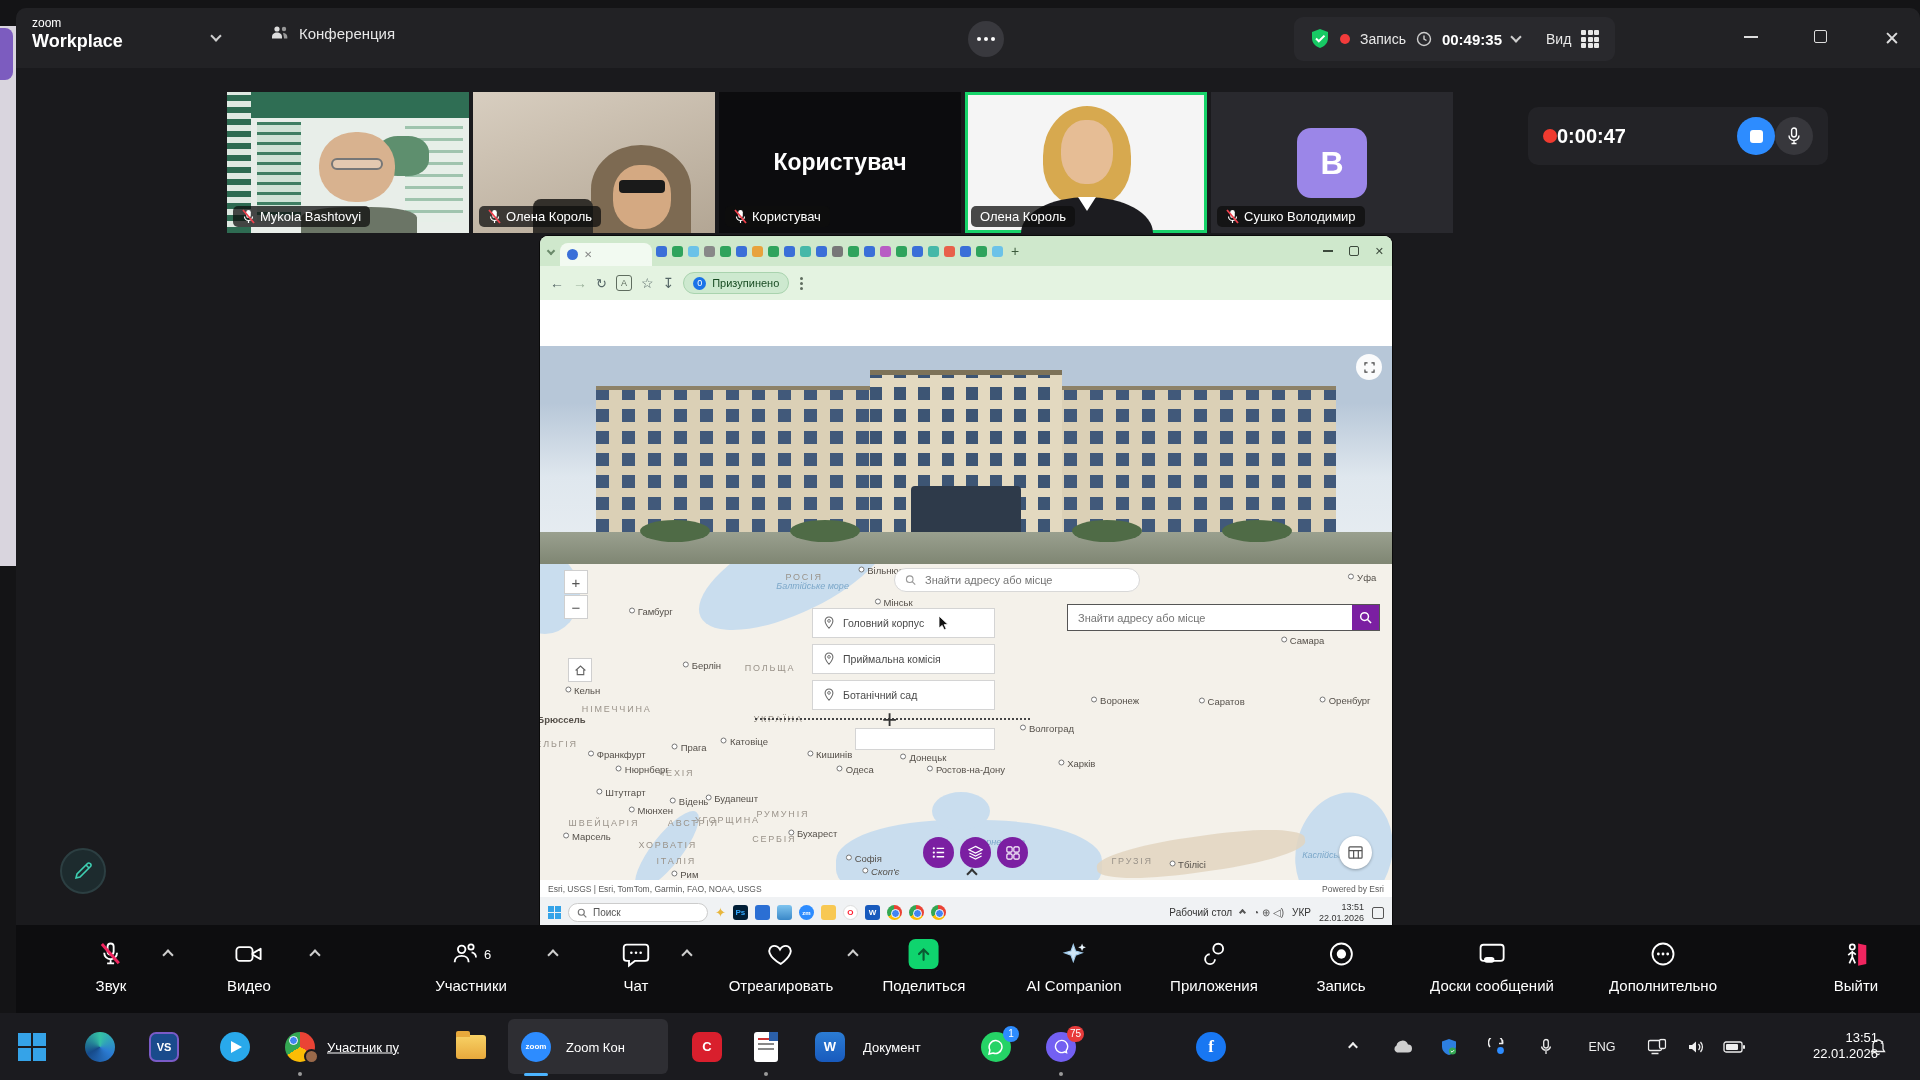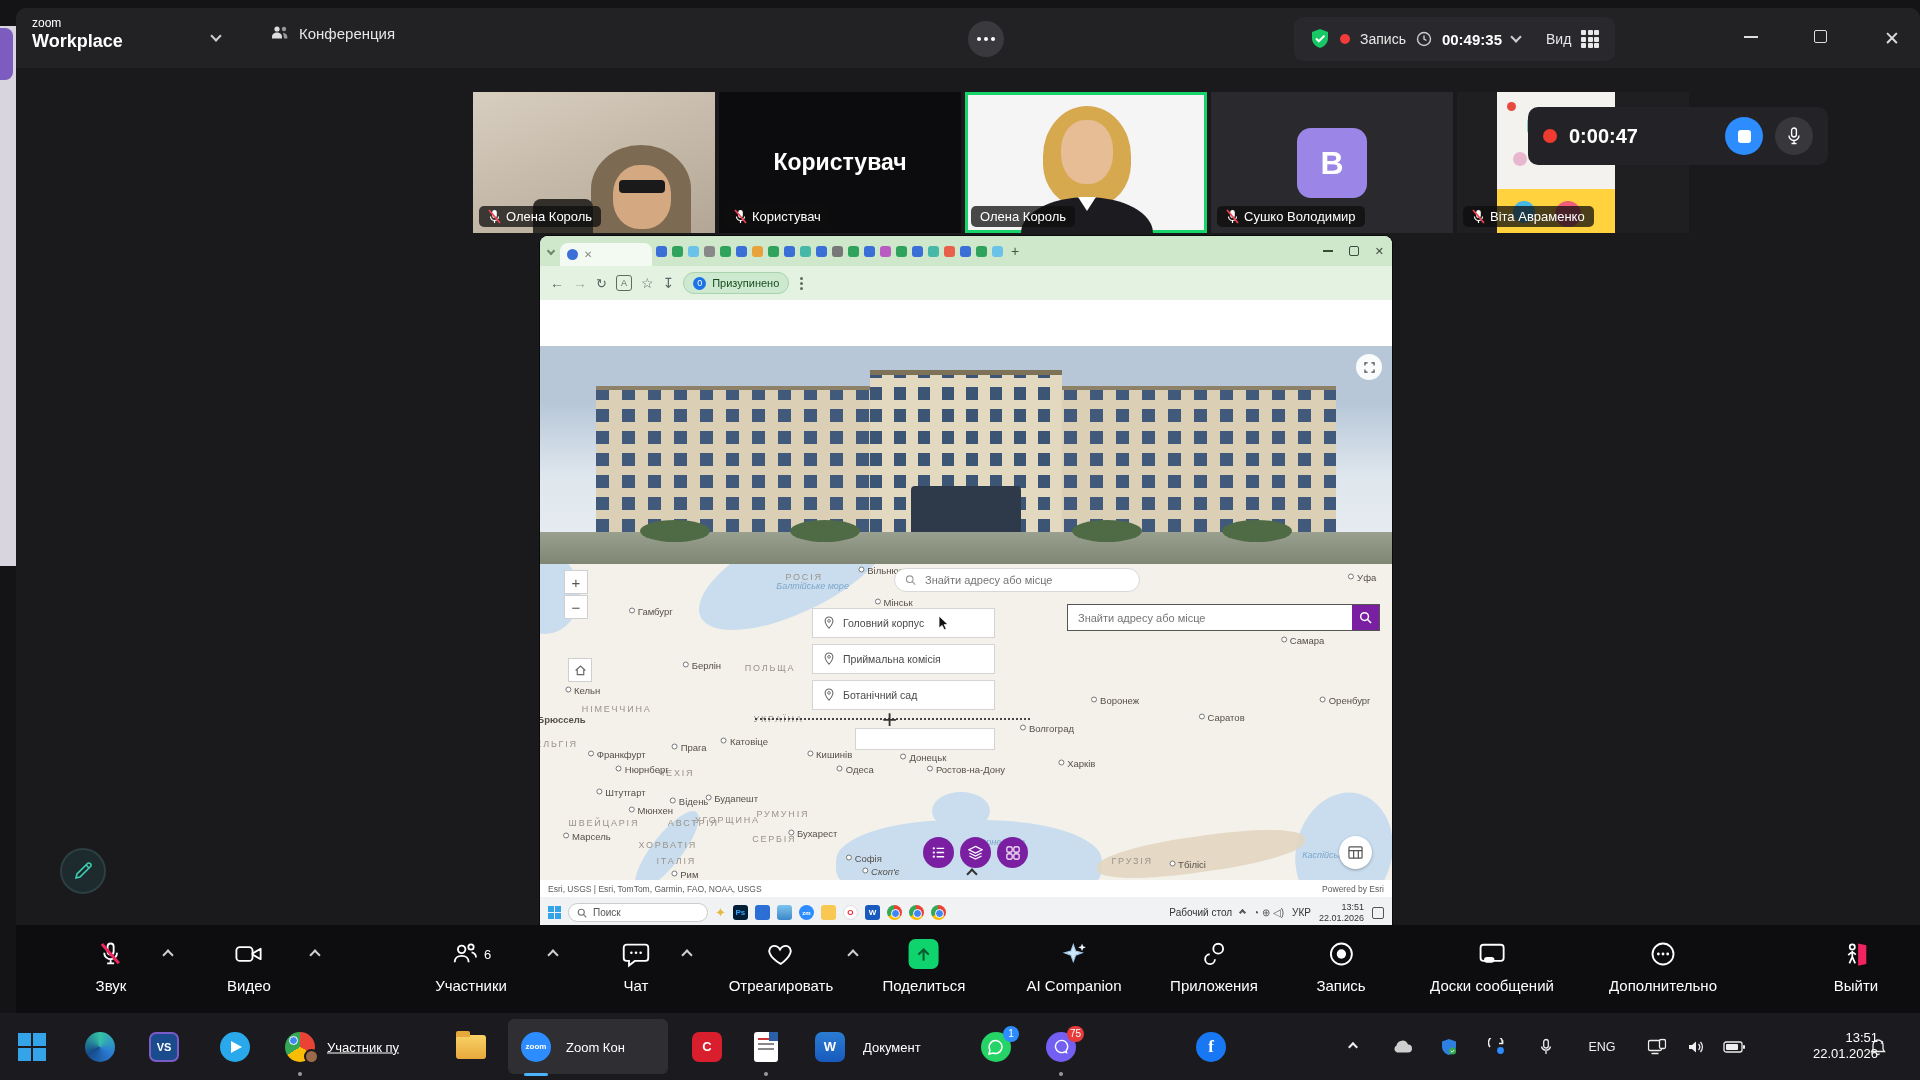--- a/index.html
+++ b/index.html
@@ -33,21 +33,21 @@
   .wctl{top:18px;font-size:17px;color:#ddd;}
   .maxbox{width:13px;height:13px;border:1.6px solid #ddd;border-radius:2px;}
   .minline{width:14px;height:0;border-top:2px solid #ddd;}
   
   .tile{top:84px;height:141px;width:242px;background:#0e0e10;overflow:hidden;}
   .tile.active{outline:3px solid #17d46a;outline-offset:-3px;}
   .plabel{position:absolute;left:6px;bottom:6px;display:flex;align-items:center;gap:5px;background:rgba(14,14,14,.75);border-radius:5px;padding:3px 9px;font-size:13px;color:#fff;white-space:nowrap;z-index:5;}
   .bigname{position:absolute;inset:0;display:flex;align-items:center;justify-content:center;font-size:23px;font-weight:700;color:#fff;}
   .micmute{width:13px;height:15px;position:relative;flex:0 0 auto;}
   
-  .recwidget{left:1512px;top:99px;width:300px;height:58px;background:#232327;border-radius:10px;display:flex;align-items:center;gap:12px;padding:0 15px;z-index:8;}
+  .recwidget{left:1512px;top:99px;width:300px;height:58px;background:#232327;border-radius:10px;display:flex;align-items:center;padding:0 15px;z-index:8;}
   .recwidget .bigdot{width:14px;height:14px;border-radius:50%;background:#f03b30;}
   .recwidget .rtime{font-size:20px;font-weight:700;color:#fff;}
   .cbtn{width:38px;height:38px;border-radius:50%;display:flex;align-items:center;justify-content:center;}
   
   .browser{left:524px;top:228px;width:852px;height:692px;border-radius:8px 8px 0 0;box-shadow:0 0 0 1px #0a0a0a;background:#fff;}
   .btabs{left:0;top:0;right:0;height:30px;background:#cfe8cc;border-radius:8px 8px 0 0;display:flex;align-items:center;padding:0 8px;gap:4px;}
   .btab-active{width:92px;height:23px;margin-top:6px;background:#f2faf1;border-radius:8px 8px 0 0;display:flex;align-items:center;gap:6px;padding:0 7px;font-size:10px;color:#444;}
   .fav{width:11px;height:11px;border-radius:3px;flex:0 0 auto;}
   .baddr{left:0;top:30px;right:0;height:34px;background:#e4f3e1;display:flex;align-items:center;padding:0 10px;gap:9px;color:#566;}
   .omnibox{flex:0 0 545px;height:24px;background:#f7fbf6;border-radius:13px;display:flex;align-items:center;gap:8px;padding:0 12px;font-size:11.5px;color:#2a2f2a;}
@@ -174,20 +174,38 @@
             <i></i>
             <i></i>
             <i></i>
           </span>
       </div>
       <div class="a wctl minline" style="left:1728px;top:28px;"></div>
       <div class="a wctl maxbox" style="left:1798px;top:22px;"></div>
       <div class="a wctl" style="left:1868px;top:19px;font-size:19px;">✕</div>
     </div>
 
+    <div class="a tile" style="left:211px;background:#e8eee9;">
+      <div class="a" style="left:0;top:0;bottom:0;width:24px;background:repeating-linear-gradient(0deg,#2e6b52 0 6px,#dfe9e2 6px 12px);"></div>
+      <div class="a" style="left:24px;right:0;top:0;height:26px;background:#2f6e54;"></div>
+      <div class="a" style="left:30px;top:30px;width:44px;height:100px;background:repeating-linear-gradient(0deg,#cfe3d6 0 7px,#3f7f63 7px 10px);"></div>
+      <div class="a" style="right:6px;top:30px;width:58px;height:100px;background:repeating-linear-gradient(0deg,#e6efe8 0 9px,#9fc4ae 9px 12px);"></div>
+      <div class="a" style="left:150px;top:44px;width:52px;height:40px;background:#5e8f6e;border-radius:40%;"></div>
+      <div class="a" style="left:92px;top:40px;width:76px;height:70px;background:#d8b28f;border-radius:48%;"></div>
+      <div class="a" style="left:104px;top:66px;width:52px;height:12px;border:2px solid #777;border-radius:6px;background:rgba(255,255,255,.3);"></div>
+      <div class="a" style="left:74px;bottom:0;width:116px;height:26px;background:#6b7566;border-radius:40% 40% 0 0;"></div>
+      <div class="plabel">
+        <svg class="micmute" viewBox="0 0 13 15">
+            <rect x="4.2" y="1" width="4.6" height="8" rx="2.3" fill="#fff"></rect>
+            <path d="M2.5 7.5a4 4 0 008 0M6.5 11.5v2.5" stroke="#fff" stroke-width="1.2" fill="none"></path>
+            <line x1="1" y1="1" x2="12" y2="14" stroke="#f0414d" stroke-width="1.8"></line>
+          </svg>
+        <span>Mykola Bashtovyi</span>
+      </div>
+    </div>
 
     <div class="a tile" style="left:457px;background:linear-gradient(160deg,#d8cec0,#b3a694);">
       <div class="a" style="right:24px;bottom:0;width:100px;height:88px;background:#7d6a52;border-radius:50% 50% 0 0;"></div>
       <div class="a" style="right:44px;bottom:4px;width:58px;height:64px;background:#d4a982;border-radius:45%;"></div>
       <div class="a" style="right:50px;bottom:40px;width:46px;height:13px;background:#1a1a1a;border-radius:4px;"></div>
       <div class="a" style="left:60px;bottom:0;width:60px;height:34px;background:#33302b;border-radius:8px 8px 0 0;"></div>
       <div class="plabel">
         <svg class="micmute" viewBox="0 0 13 15">
             <rect x="4.2" y="1" width="4.6" height="8" rx="2.3" fill="#fff"></rect>
             <path d="M2.5 7.5a4 4 0 008 0M6.5 11.5v2.5" stroke="#fff" stroke-width="1.2" fill="none"></path>
@@ -224,39 +242,20 @@
       <div class="plabel">
         <svg class="micmute" viewBox="0 0 13 15">
             <rect x="4.2" y="1" width="4.6" height="8" rx="2.3" fill="#fff"></rect>
             <path d="M2.5 7.5a4 4 0 008 0M6.5 11.5v2.5" stroke="#fff" stroke-width="1.2" fill="none"></path>
             <line x1="1" y1="1" x2="12" y2="14" stroke="#f0414d" stroke-width="1.8"></line>
           </svg>
         <span>Сушко Володимир</span>
       </div>
     </div>
 
-    <div class="a tile" style="left:1441px;width:232px;background:#1f1f22;">
-      <div class="a" style="left:40px;top:0;bottom:0;width:118px;background:#f4f2ee;">
-        <div class="a" style="left:10px;top:10px;width:9px;height:9px;border-radius:50%;background:#e84a3f;"></div>
-        <div class="a" style="left:30px;top:26px;width:16px;height:16px;border-radius:4px;background:#7fc8c0;"></div>
-        <div class="a" style="left:58px;top:48px;width:20px;height:14px;border-radius:4px;background:#b9d9ef;"></div>
-        <div class="a" style="left:16px;top:60px;width:14px;height:14px;border-radius:50%;background:#e8b7cf;"></div>
-        <div class="a" style="left:0;right:0;bottom:0;height:44px;background:#ffd23e;"></div>
-        <div class="a" style="left:16px;bottom:10px;width:22px;height:22px;border-radius:50%;background:#46b6e6;"></div>
-        <div class="a" style="left:58px;bottom:6px;width:26px;height:26px;border-radius:50%;background:#ef5d7a;"></div>
-      </div>
-      <div class="plabel">
-        <svg class="micmute" viewBox="0 0 13 15">
-            <rect x="4.2" y="1" width="4.6" height="8" rx="2.3" fill="#fff"></rect>
-            <path d="M2.5 7.5a4 4 0 008 0M6.5 11.5v2.5" stroke="#fff" stroke-width="1.2" fill="none"></path>
-            <line x1="1" y1="1" x2="12" y2="14" stroke="#f0414d" stroke-width="1.8"></line>
-          </svg>
-        <span>Віта Авраменко</span>
-      </div>
-    </div>
 
     <div class="a recwidget">
       <span class="bigdot"></span>
       <span class="rtime">0:00:47</span>
       <span style="flex:1;"></span>
       <span class="cbtn" style="background:#2d8cff;">
           <span style="width:13px;height:13px;border-radius:3px;background:#fff;"></span>
         </span>
       <span class="cbtn" style="background:#37373c;">
         <svg width="16" height="18" viewBox="0 0 16 18">
@@ -382,21 +381,21 @@
             <span class="ml c" style="left: 17%; top: 98%;">Рим</span>
             <span class="ml c" style="left: 5.5%; top: 86%;">Марсель</span>
             <span class="ml C" style="left: 28%; top: 49%;">УКРАЇНА</span>
             <span class="ml c" style="left: 34%; top: 60%;">Кишинів</span>
             <span class="ml c" style="left: 37%; top: 65%;">Одеса</span>
             <span class="ml c" style="left: 46%; top: 54%;">Дніпро</span>
             <span class="ml c" style="left: 45%; top: 61%;">Донецьк</span>
             <span class="ml c" style="left: 63%; top: 63%;">Харків</span>
             <span class="ml c" style="left: 50%; top: 65%;">Ростов-на-Дону</span>
             <span class="ml c" style="left: 67.5%; top: 43%;">Воронеж</span>
-            <span class="ml c" style="left: 80%; top: 43.5%; margin-top: 16px;">Саратов</span>
+            <span class="ml c" style="left: 80%; top: 43.5%;">Саратов</span>
             <span class="ml c" style="left: 59.5%; top: 52%;">Волгоград</span>
             <span class="ml c" style="left: 94.5%; top: 43%;">Оренбург</span>
             <span class="ml c" style="left: 96.5%; top: 4%;">Уфа</span>
             <span class="ml c" style="left: 88%; top: 19%;">Тольятті</span>
             <span class="ml c" style="left: 89.5%; top: 24%;">Самара</span>
             <span class="ml w" style="left: 54%; top: 88%;">Чорне море</span>
             <span class="ml C" style="left: 69.5%; top: 94%;">ГРУЗІЯ</span>
             <span class="ml c" style="left: 76%; top: 95%;">Тбілісі</span>
             <span class="ml w" style="left: 93.5%; top: 92%;">Каспійське море</span>
           </div>

